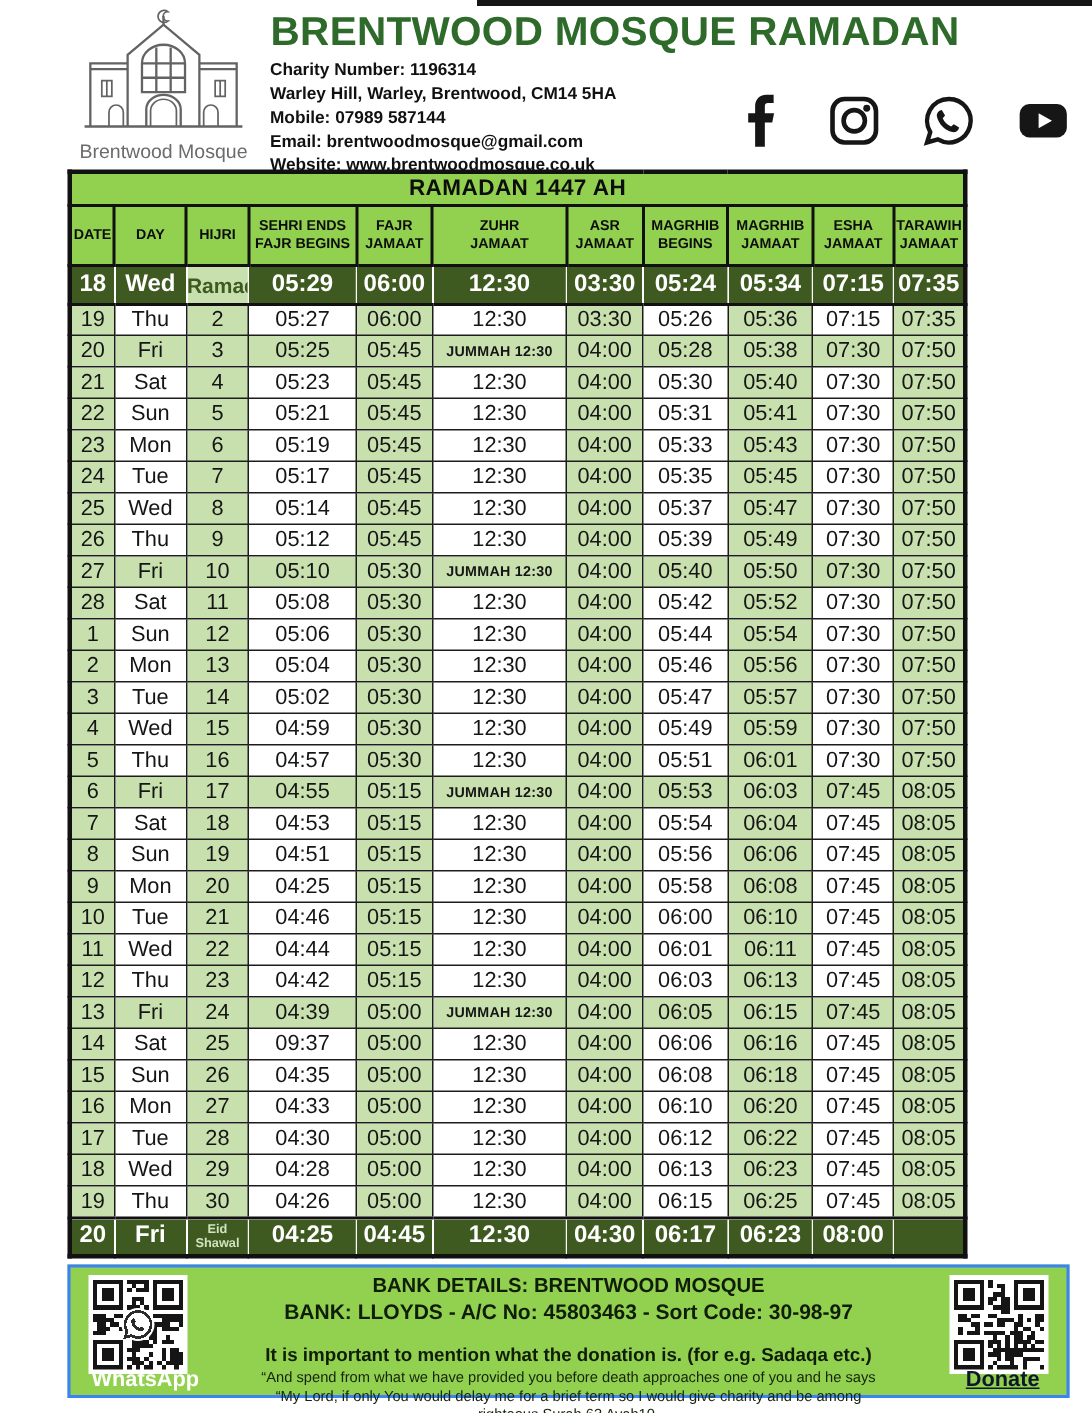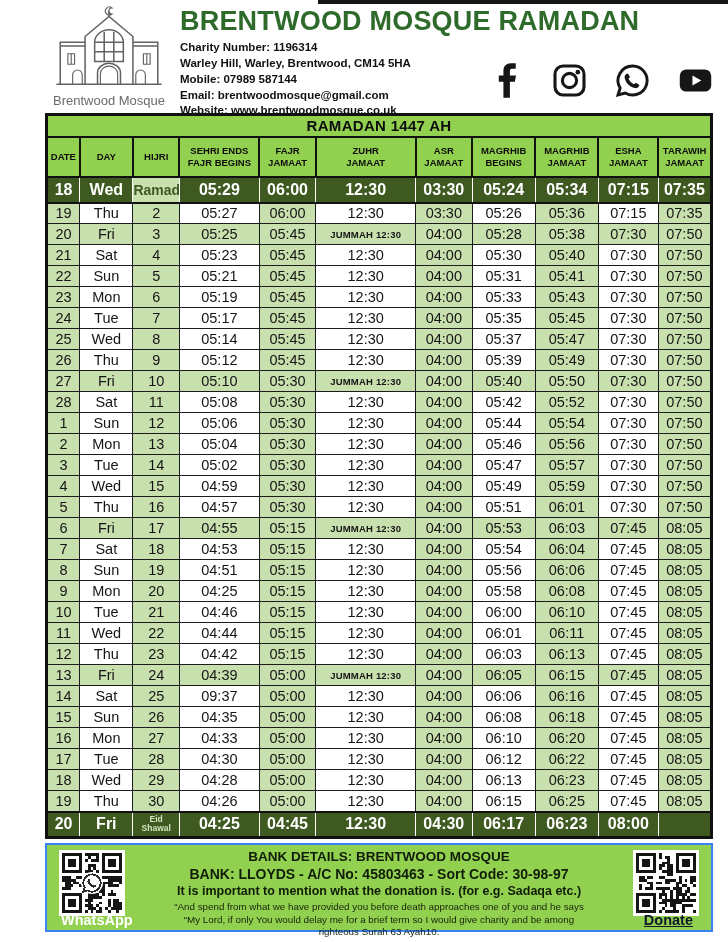--- a/index.html
+++ b/index.html
@@ -11,26 +11,26 @@
     width:728px;height:942px;position:relative;overflow:hidden;
     font-family:"Liberation Sans","DejaVu Sans",sans-serif;color:var(--ink);
   }
   
   .topline{position:absolute;top:0;left:318px;right:0;height:4px;background:#161616;}
   .header{position:absolute;top:0;left:0;width:100%;height:113px;}
   .logo{position:absolute;left:44px;top:4px;width:130px;text-align:center;}
   .logo svg{display:block;margin:0 auto;}
   .logo-caption{font-size:13px;color:#6b6b6b;margin-top:1px;white-space:nowrap;}
   .titleblock{position:absolute;left:180px;top:6px;width:460px;}
-  .page-title{font-size:27px;font-weight:bold;color:var(--title);letter-spacing:.2px;white-space:nowrap;}
+  .page-title{font-size:27px;font-weight:bold;color:var(--title);letter-spacing:.2px;white-space:nowrap;text-align:center;}
   .contacts{margin-top:3px;font-size:11.5px;font-weight:bold;line-height:1.38;color:#111;}
   .socials{position:absolute;right:14px;top:62px;display:flex;gap:26px;align-items:center;}
   .socials .sicon{width:37px;height:37px;display:block;cursor:pointer;}
   
-  .sheet{position:absolute;left:45px;top:113px;width:668px;}
+  .sheet{position:absolute;left:45px;top:113px;width:600px;}
   table{width:100%;border-collapse:collapse;table-layout:fixed;border:3px solid #111;}
   col.c0{width:5%}col.c1{width:8%}col.c2{width:7%}col.c3{width:12%}col.c4{width:8.5%}
   col.c5{width:15%}col.c6{width:8.5%}col.c7{width:9.5%}col.c8{width:9.5%}col.c9{width:9%}col.c10{width:8%}
   .banner td{
     background:var(--bright);color:#0d0d0d;font-weight:bold;font-size:15px;
     text-align:center;height:22px;border:2px solid #111;letter-spacing:.3px;
   }
   th{
     background:var(--bright);color:#0d0d0d;font-weight:bold;font-size:9.5px;line-height:1.25;
     text-align:center;vertical-align:middle;height:40px;border:2px solid #111;padding:1px 0;
@@ -54,21 +54,21 @@
   }
   td.small{font-size:9.5px;font-weight:bold;letter-spacing:.2px;}
   
   .footer{
     position:absolute;left:45px;top:843px;width:668px;height:89px;background:var(--bright);
     border:2px solid #3b82f6;
   }
   .footer-center{position:absolute;left:118px;right:118px;top:4px;text-align:center;color:#101d08;}
   .bank1{font-size:13.5px;font-weight:bold;}
   .bank2{font-size:14px;font-weight:bold;margin-top:2px;}
-  .bank3{font-size:12.5px;font-weight:bold;margin-top:2px;}
+  .bank3{font-size:12.5px;font-weight:bold;margin-top:14px;}
   .quote{font-size:9.8px;font-weight:normal;margin-top:3px;line-height:1.3;color:#15240a;}
   .qr{
     position:absolute;top:5px;width:66px;height:66px;background:#fff;padding:3px;cursor:pointer;
   }
   .qr svg{width:100%;height:100%;display:block;shape-rendering:crispEdges;}
   .qr-left{left:12px;}
   .qr-right{right:12px;}
   .qr-overlay{
     position:absolute;left:50%;top:50%;width:22px;height:22px;margin:-11px 0 0 -11px;
     background:#fff;border-radius:50%;display:flex;align-items:center;justify-content:center;

